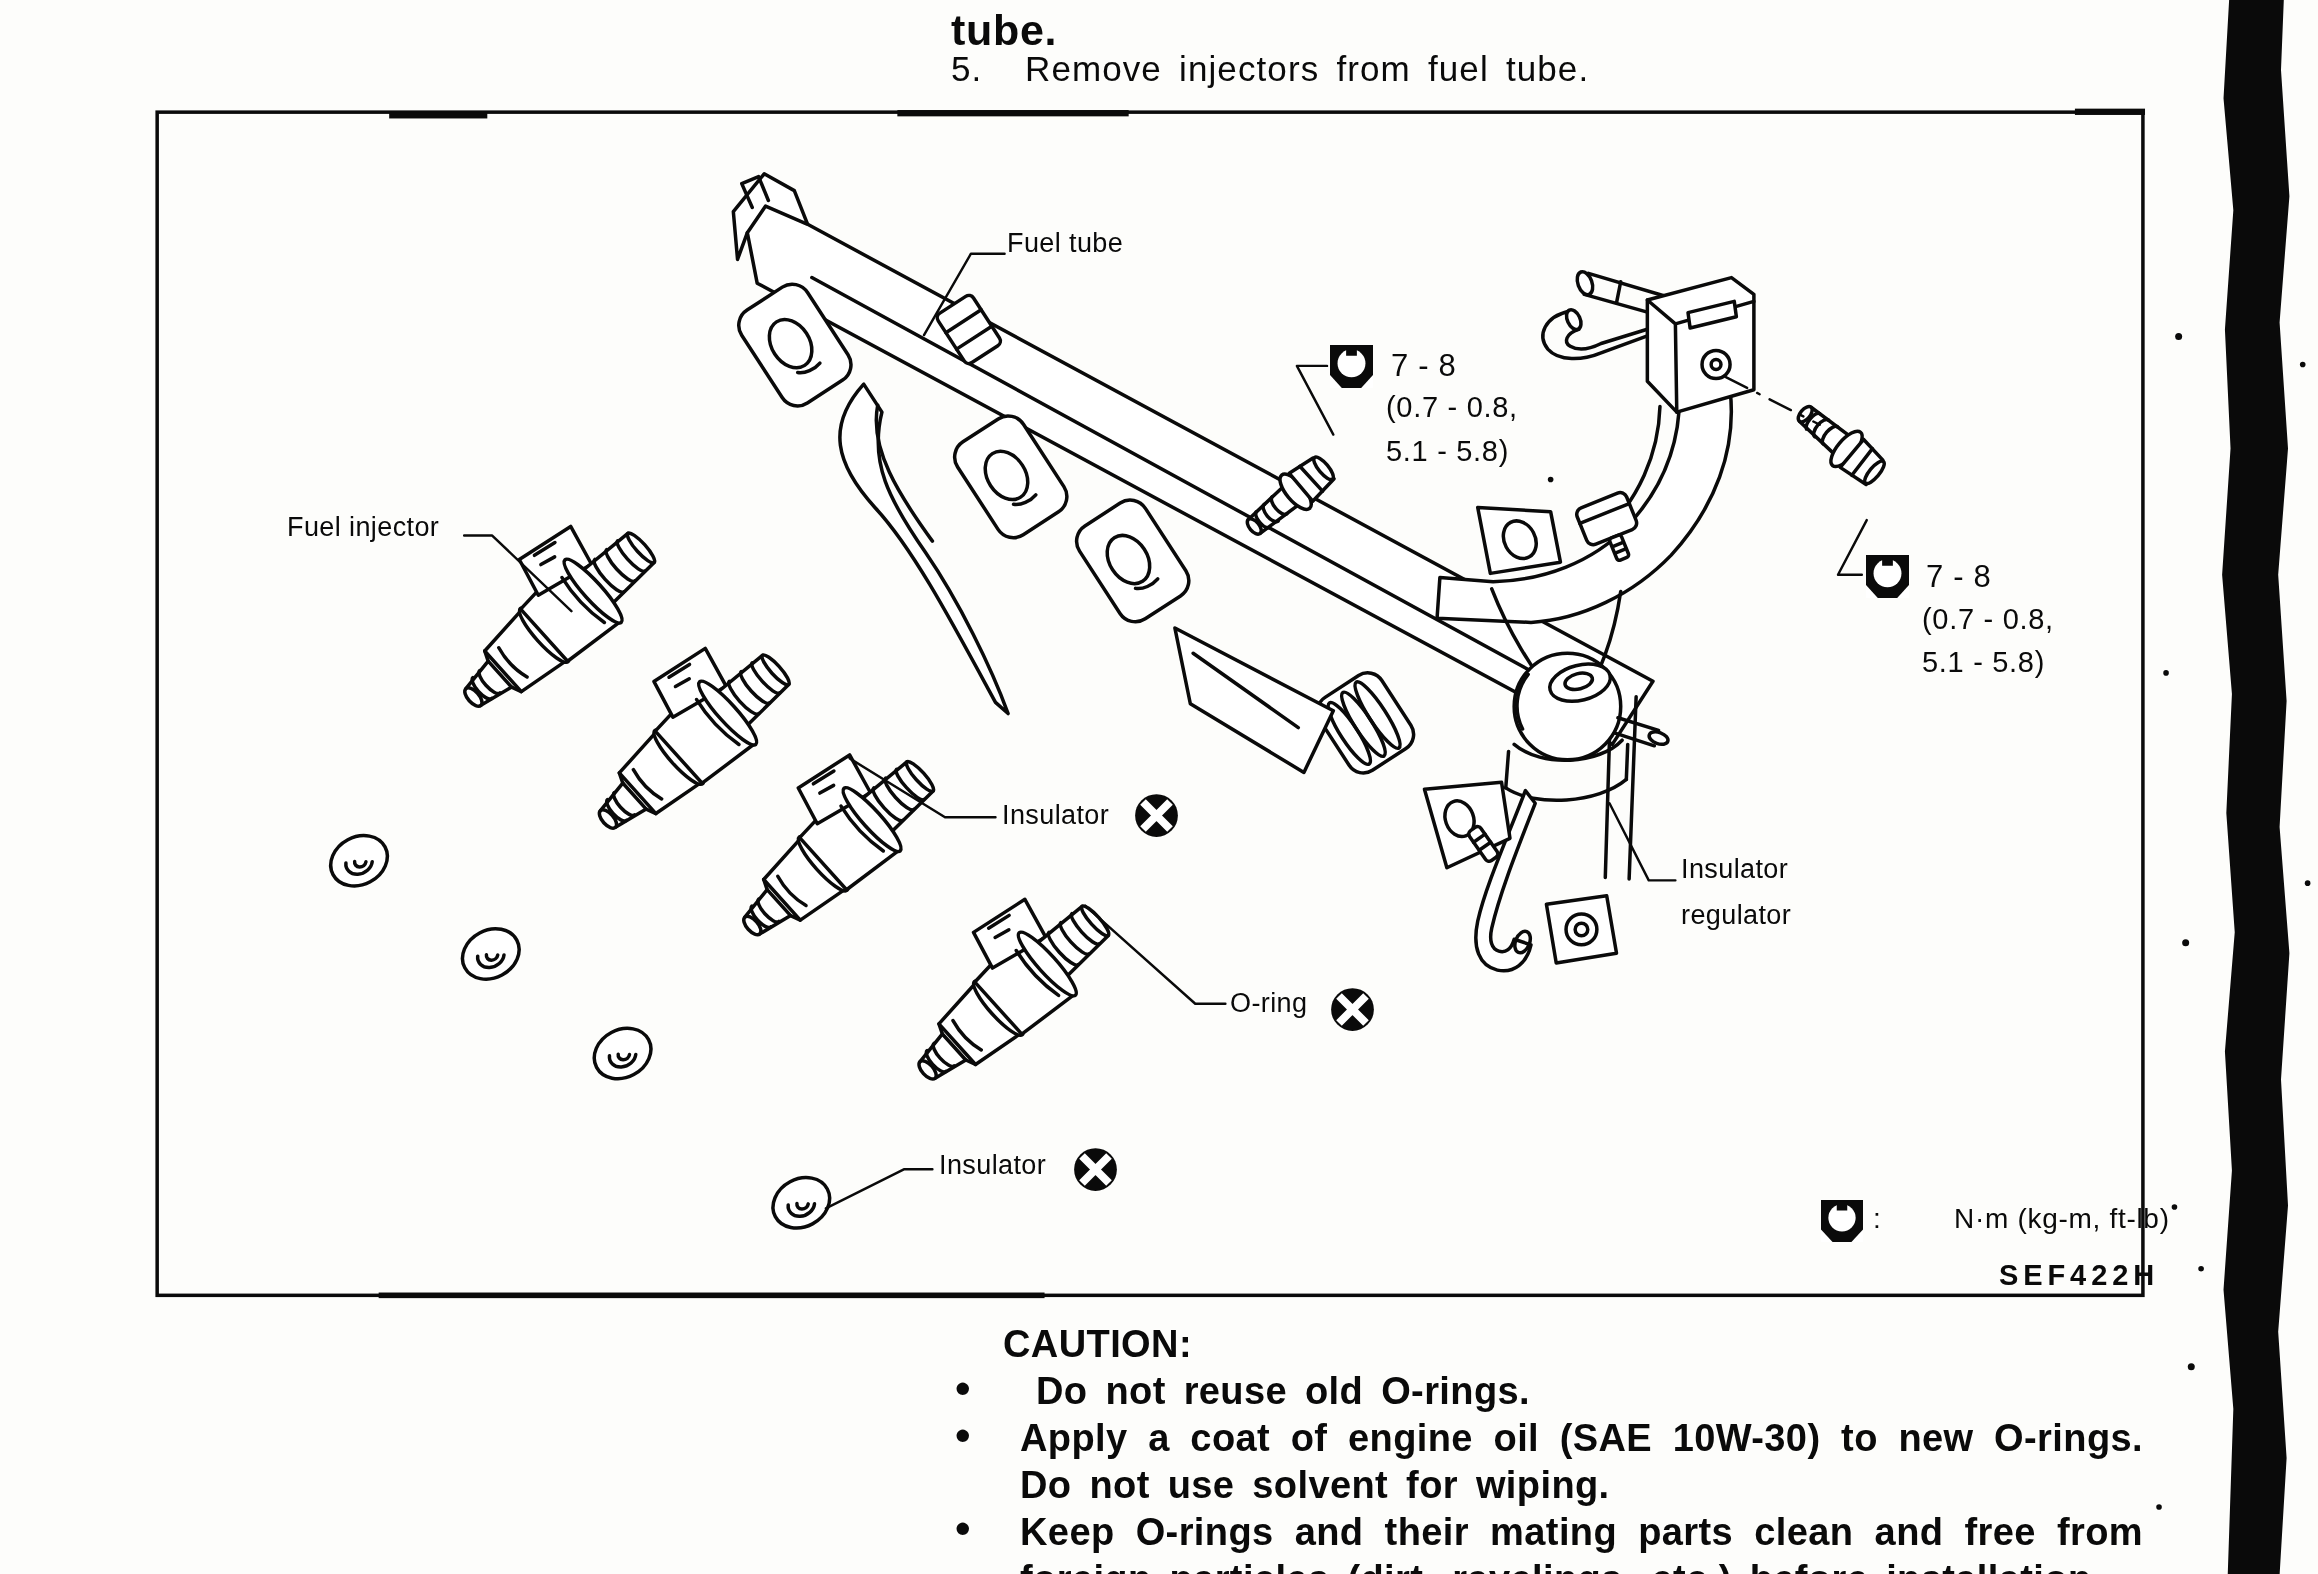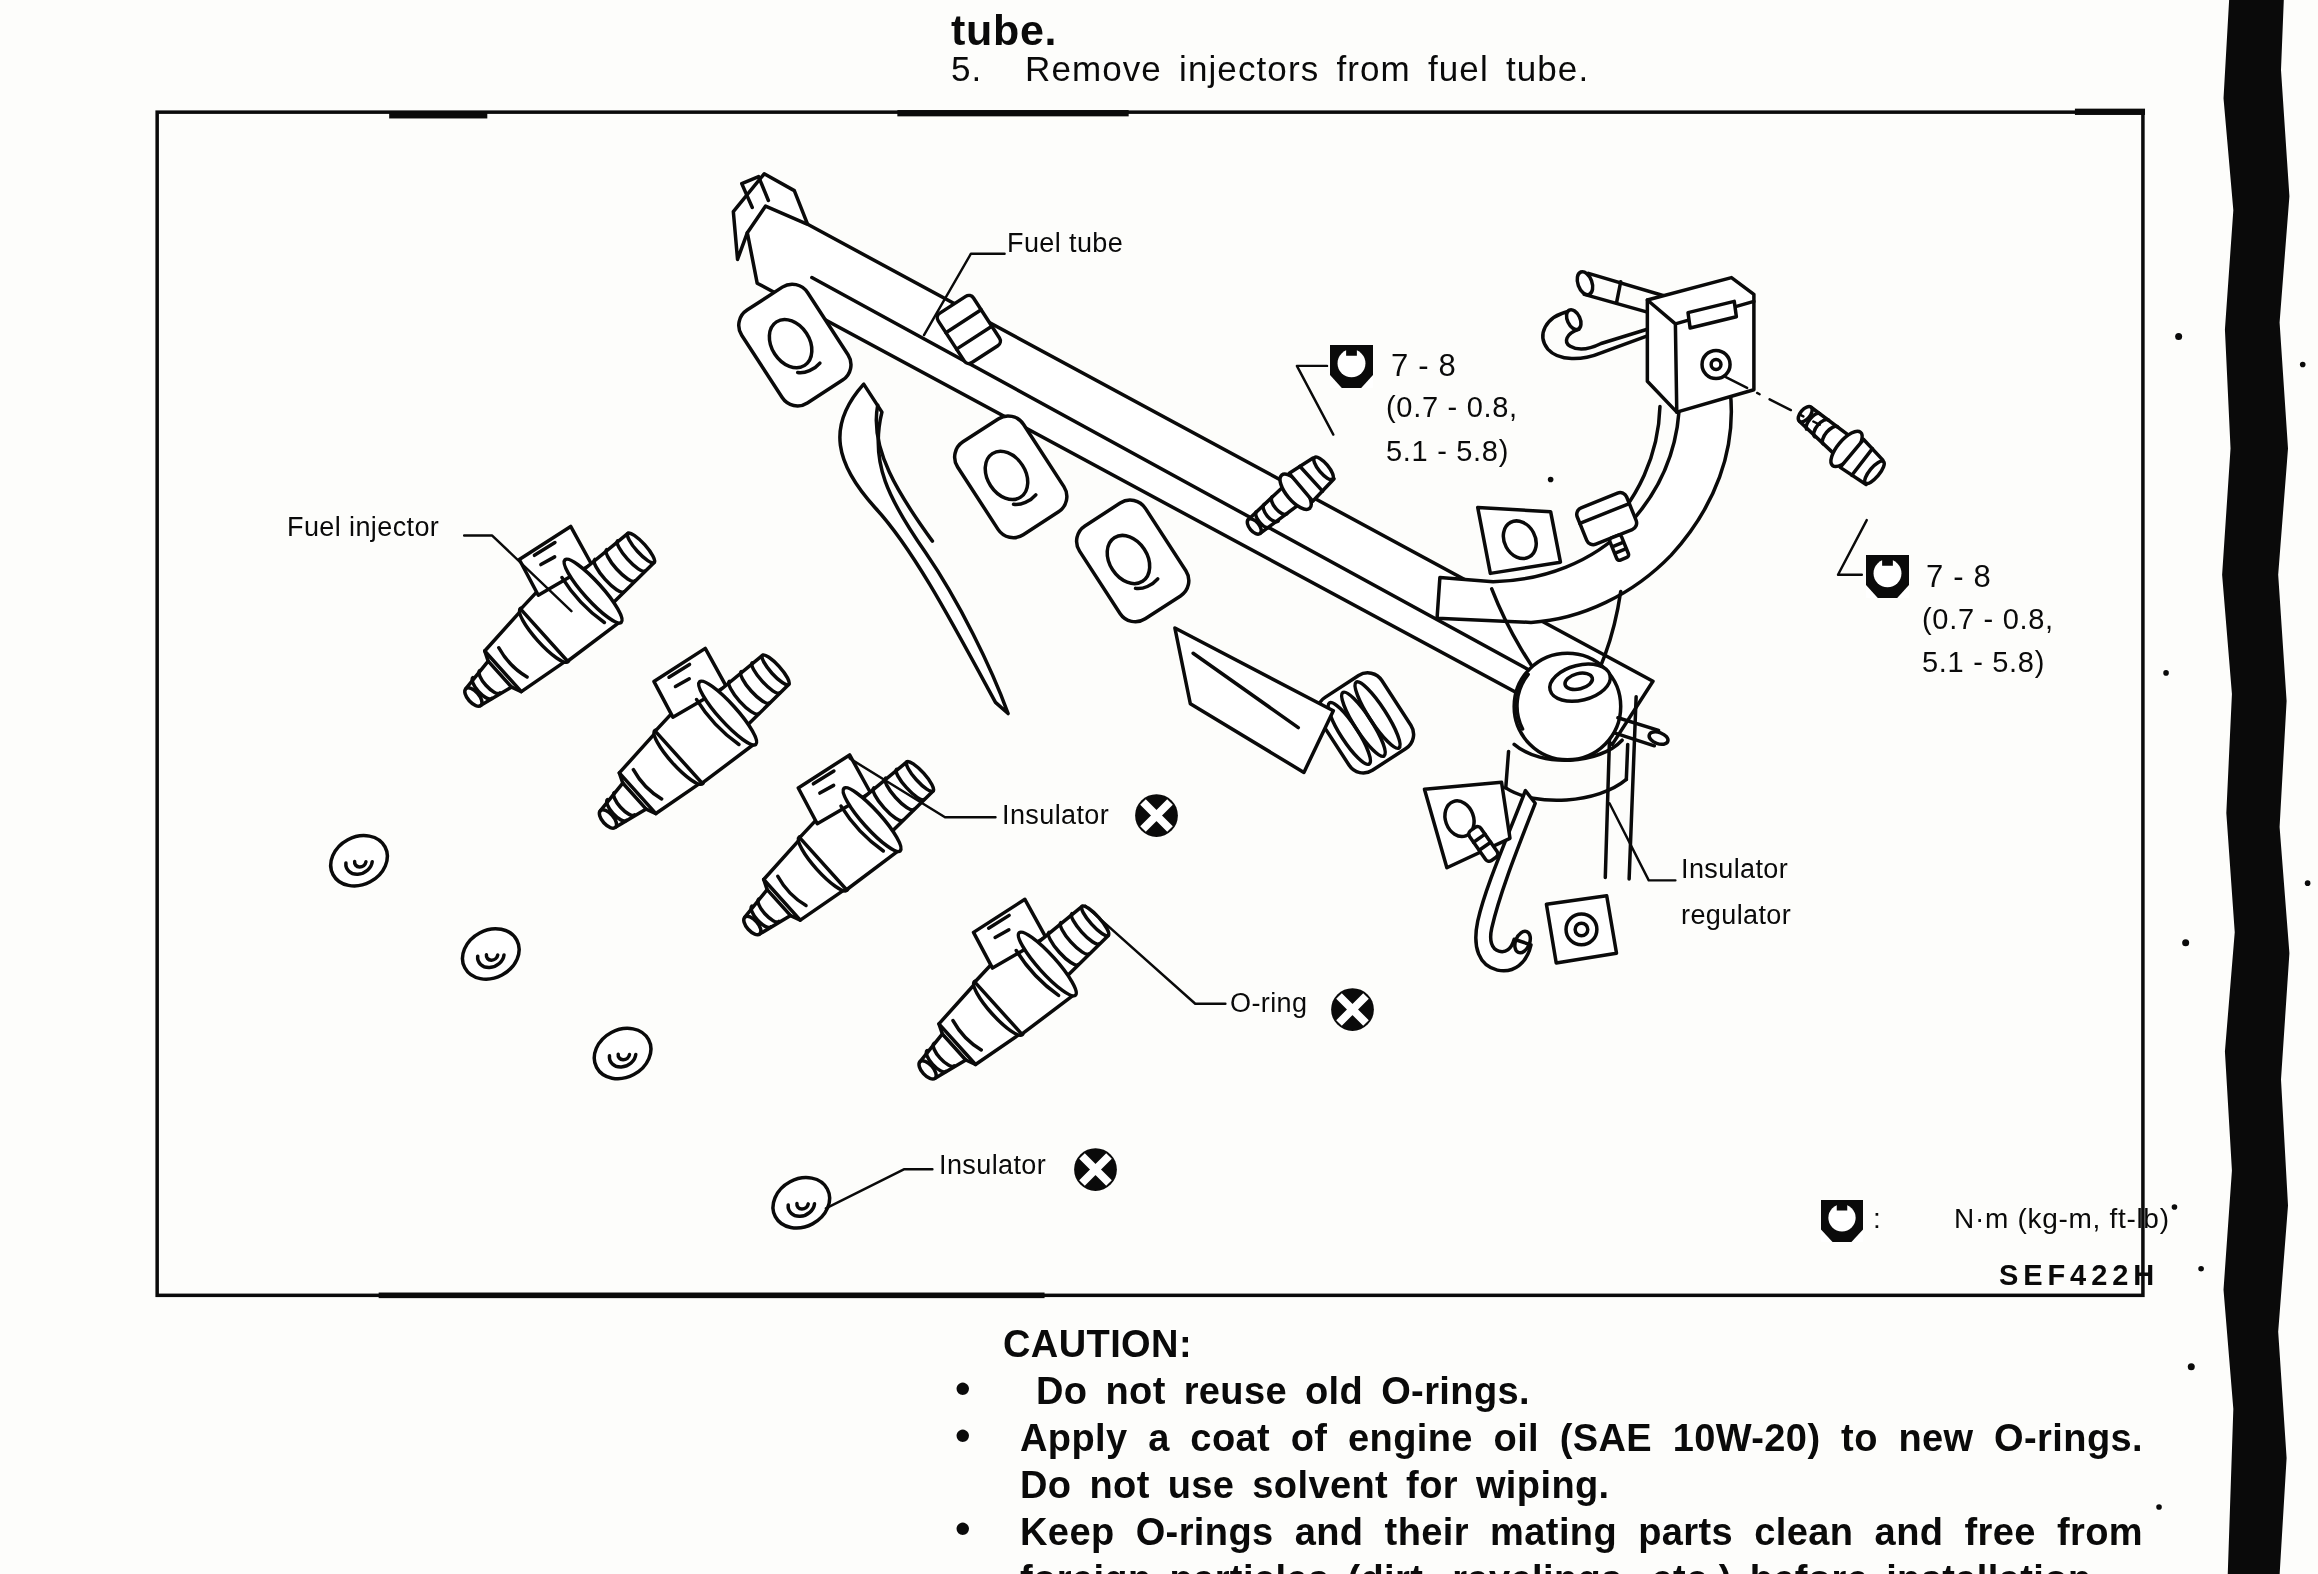--- a/index.html
+++ b/index.html
@@ -297,19 +297,19 @@
 <div class="txt legend-txt" style="left:1954px;top:1203px;">N·m (kg-m, ft-lb)</div>
 
 <div class="txt figcode" style="left:1999px;top:1259px;">SEF422H</div>
 
 <div class="txt caution" style="left:960px;top:1323px;margin-left:43px;">CAUTION:</div>
 
 <div class="bdot" style="top:1377px;">●</div>
 <div class="cline" style="top:1370px;margin-left:16px;">Do not reuse old O-rings.</div>
 
 <div class="bdot" style="top:1424px;">●</div>
-<div class="cline just" style="top:1417px;">Apply a coat of engine oil (SAE 10W-20) to new O-rings.</div>
+<div class="cline just" style="top:1417px;">Apply a coat of engine oil (SAE 10W-30) to new O-rings.</div>
 <div class="cline" style="top:1464px;">Do not use solvent for wiping.</div>
 
 <div class="bdot" style="top:1517px;">●</div>
 <div class="cline just" style="top:1511px;">Keep O-rings and their mating parts clean and free from</div>
 <div class="cline" style="top:1558px;">foreign particles (dirt, ravelings, etc.) before installation.</div>
 
 
 </body></html>

